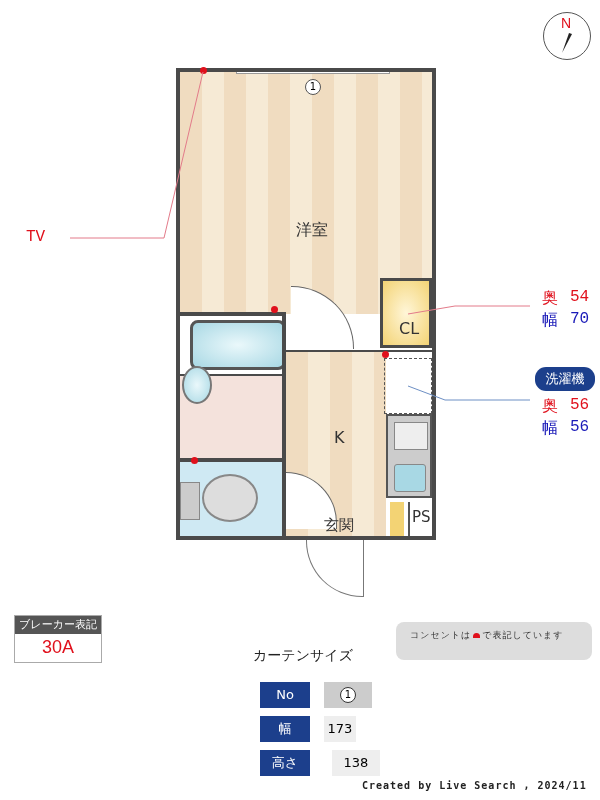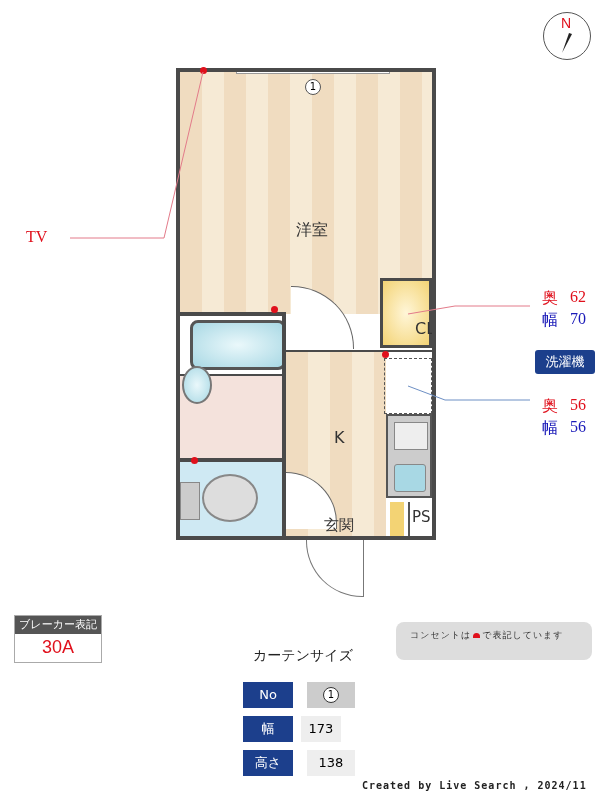--- a/index.html
+++ b/index.html
@@ -4,21 +4,21 @@
 <style>
   html,body{margin:0;padding:0;background:#fff;}
   body{width:600px;height:800px;position:relative;overflow:hidden;font-family:"DejaVu Sans","Liberation Sans",sans-serif;}
   .abs{position:absolute;}
   .wall{position:absolute;background:#4a4a4a;}
   .stripe{background:repeating-linear-gradient(90deg,#f0dcc0 0px,#f0dcc0 22px,#f6ead5 22px,#f6ead5 44px);}
   .room-label{position:absolute;font-size:16px;color:#333;}
   .dot{position:absolute;width:7px;height:7px;border-radius:50%;background:#e0101c;}
   .red{color:#e0101c;}
   .blue{color:#1a1ab8;}
-  .dim{position:absolute;font-size:16px;font-family:Liberation Serif, serif;}
+  .dim{position:absolute;font-size:16px;font-family:Liberation Mono, monospace;}
   .navy{background:#1c3f8c;color:#fff;}
 </style>
 </head>
 <body>
 
 <div class="abs" style="left:543px;top:12px;width:46px;height:46px;border:1px solid #555;border-radius:50%;">
   <span class="abs red" style="left:17px;top:2px;font-size:14px;font-family:'Liberation Sans',sans-serif;">N</span>
   <svg class="abs" style="left:0;top:0" width="46" height="46">
       <polygon points="25,20 28,21 18,40" fill="#222"></polygon>
     </svg>
@@ -44,21 +44,21 @@
   </div>
 
   <div class="wall" style="left:106px;top:244px;width:4px;height:226px;"></div>
   <div class="wall" style="left:0;top:244px;width:110px;height:4px;"></div>
 
   <div class="wall" style="left:110px;top:282px;width:150px;height:2px;"></div>
 
   <div class="abs" style="left:115px;top:218px;width:62px;height:62px;background:#fff;border-top-right-radius:62px;border-top:1px solid #666;border-right:1px solid #666;"></div>
 
   <div class="abs" style="left:204px;top:210px;width:52px;height:70px;background:radial-gradient(#fff6d8,#f3d374);border:3px solid #4a4a4a;box-sizing:border-box;">
-    <span class="room-label" style="left:32px;top:22px;margin-top:16px;">CL</span>
+    <span class="room-label" style="left:16px;top:22px;margin-top:16px;">CL</span>
   </div>
 
   <div class="abs" style="left:208px;top:290px;width:46px;height:54px;border:1px dashed #555;"></div>
 
   <div class="abs" style="left:210px;top:346px;width:46px;height:84px;background:#ccc;border:2px solid #555;box-sizing:border-box;">
     <div class="abs" style="left:6px;top:6px;width:32px;height:26px;background:#eee;border:1px solid #888;"></div>
     <div class="abs" style="left:6px;top:48px;width:30px;height:26px;background:#a8d8e4;border:1px solid #888;border-radius:3px;"></div>
   </div>
 
   <div class="abs" style="left:214px;top:434px;width:14px;height:34px;background:#f3d374;"></div>
@@ -92,52 +92,52 @@
 
 <svg class="abs" style="left:0;top:0" width="600" height="800">
   <polyline points="70,238 164,238 203,72" fill="none" stroke="#e37b8a" stroke-width="1"></polyline>
   <polyline points="408,314 455,306 530,306" fill="none" stroke="#e37b8a" stroke-width="1"></polyline>
   <polyline points="408,386 445,400 530,400" fill="none" stroke="#6d8fc4" stroke-width="1"></polyline>
 </svg>
 
 <span class="dim red" style="left:26px;top:228px;">TV</span>
 
 <span class="dim red" style="left:542px;top:288px;">奥</span>
-<span class="dim red" style="left:570px;top:288px;">62</span>
+<span class="dim red" style="left:570px;top:288px;">54</span>
 <span class="dim blue" style="left:542px;top:310px;">幅</span>
 <span class="dim blue" style="left:570px;top:310px;">70</span>
 
-<div class="abs navy" style="left:535px;top:350px;width:60px;height:24px;border-radius:3px;font-size:13px;text-align:center;line-height:24px;">
+<div class="abs navy" style="left:535px;top:367px;width:60px;height:24px;border-radius:11px;font-size:13px;text-align:center;line-height:24px;">
   <span>洗濯機</span>
 </div>
 <span class="dim red" style="left:542px;top:396px;">奥</span>
 <span class="dim red" style="left:570px;top:396px;">56</span>
 <span class="dim blue" style="left:542px;top:418px;">幅</span>
 <span class="dim blue" style="left:570px;top:418px;">56</span>
 
 <div class="abs" style="left:14px;top:615px;width:86px;height:46px;border:1px solid #aaa;">
   <div style="background:#555;color:#fff;font-size:11px;text-align:center;height:18px;line-height:18px;">ブレーカー表記</div>
   <div class="red" style="text-align:center;font-size:18px;line-height:26px;font-family:'Liberation Sans',sans-serif;">30A</div>
 </div>
 
 <div class="abs" style="left:396px;top:622px;width:196px;height:38px;background:#ddd;border-radius:8px;font-size:9px;color:#333;padding:6px 14px;box-sizing:border-box;line-height:14px;letter-spacing:1px;">
   <div><span>コンセントは</span><span style="display:inline-block;width:7px;height:5px;background:#e0101c;border-radius:4px 4px 0 0;margin:0 2px;"></span><span>で表記しています</span></div>
 </div>
 
 <div class="abs" style="left:253px;top:647px;font-size:14px;color:#222;text-align:right;">カーテンサイズ</div>
-<div class="abs" style="left:243px;top:682px;">
+<div class="abs" style="left:260px;top:682px;">
   <div style="display:flex;margin-bottom:8px;">
     <div class="navy" style="width:50px;height:26px;line-height:26px;text-align:center;font-size:13px;">No</div>
     <div style="margin-left:14px;width:48px;height:26px;background:#ccc;display:flex;align-items:center;justify-content:center;">
       <span style="width:14px;height:14px;border:1px solid #333;border-radius:50%;font-size:10px;text-align:center;line-height:14px;background:#fff;">1</span>
     </div>
   </div>
   <div style="display:flex;margin-bottom:8px;">
     <div class="navy" style="width:50px;height:26px;line-height:26px;text-align:center;font-size:13px;">幅</div>
-    <div style="margin-left:8px;width:40px;height:26px;line-height:26px;background:#eee;text-align:center;font-size:13px;">173</div>
+    <div style="margin-left:14px;width:32px;height:26px;line-height:26px;background:#eee;text-align:center;font-size:13px;">173</div>
   </div>
-  <div style="display:flex;">
+  <div style="display:flex;gap:8px;">
     <div class="navy" style="width:50px;height:26px;line-height:26px;text-align:center;font-size:13px;">高さ</div>
     <div style="margin-left:14px;width:48px;height:26px;line-height:26px;background:#eee;text-align:center;font-size:13px;">138</div>
   </div>
 </div>
 
 <div class="abs" style="left:362px;top:780px;font-size:10px;font-family:'DejaVu Sans Mono',monospace;font-weight:bold;letter-spacing:1px;color:#222;">Created by Live Search , 2024/11</div>
 
 </body></html>

